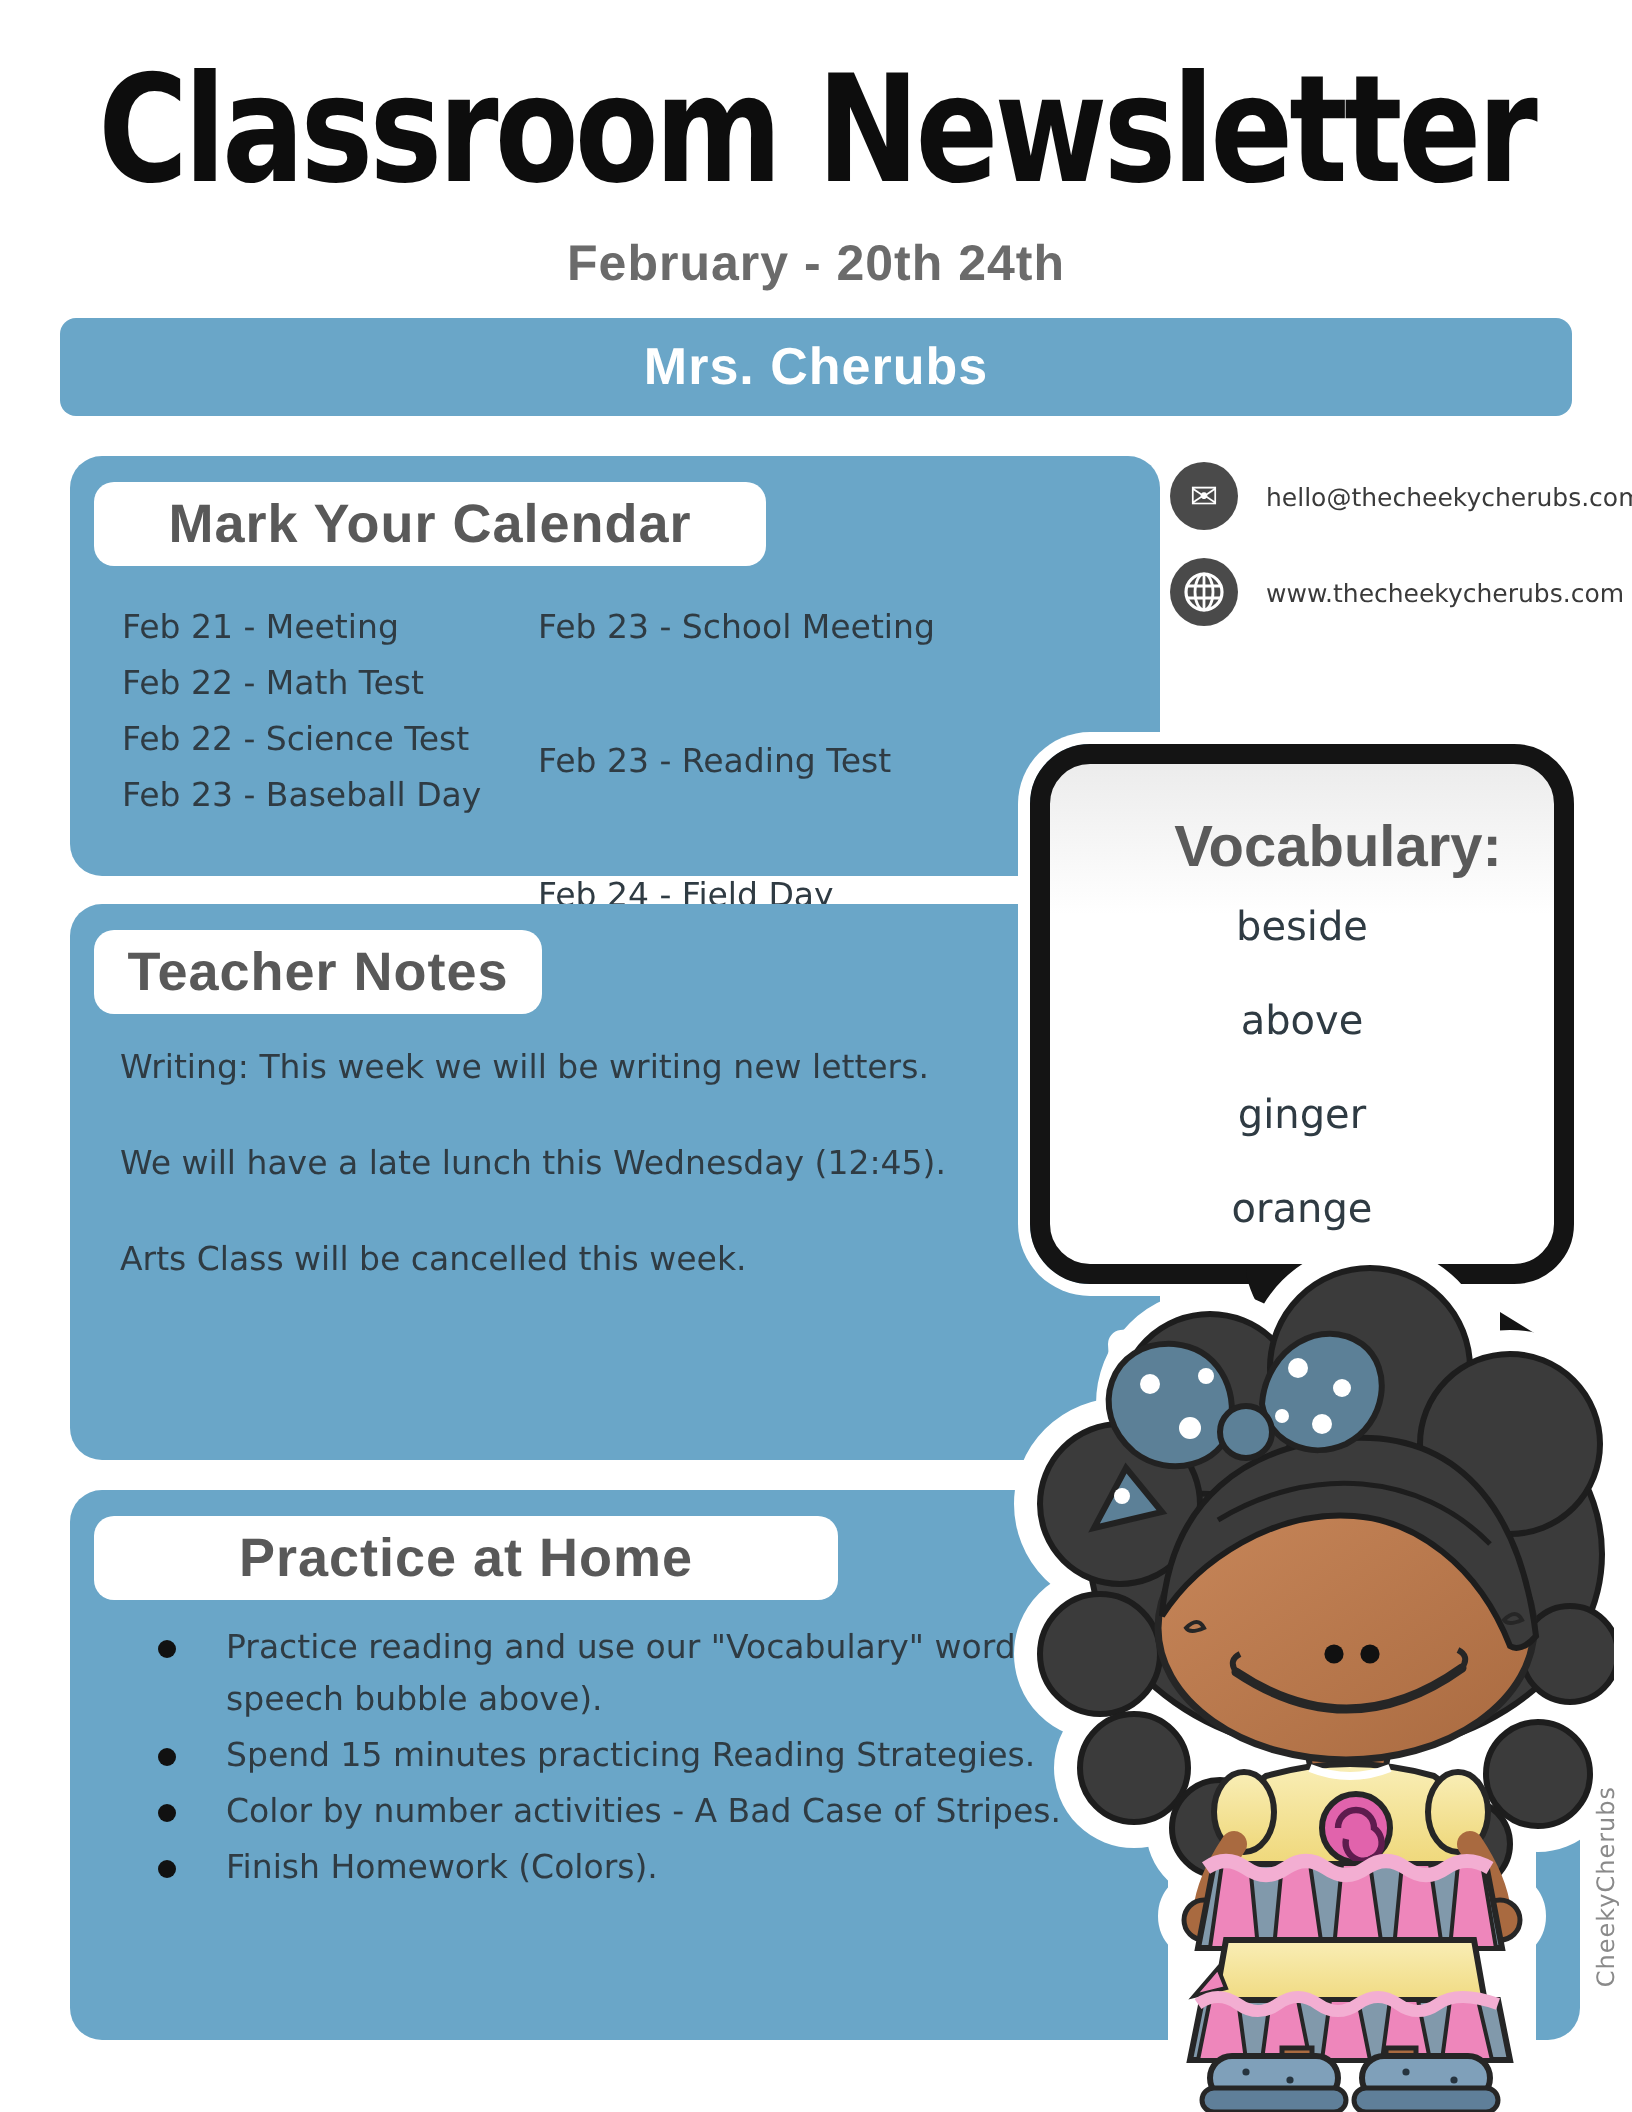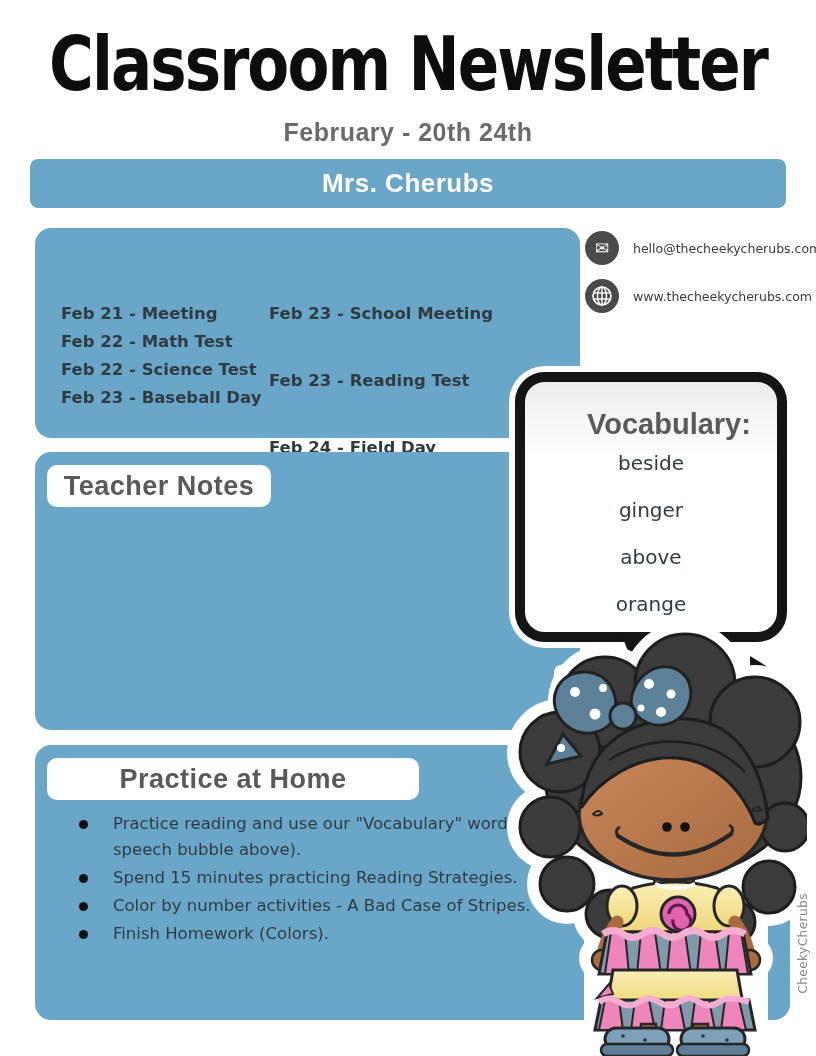--- a/index.html
+++ b/index.html
@@ -34,21 +34,21 @@
   .panel-heading{
     position:absolute;left:12px;top:13px;background:#ffffff;border-radius:10px;
     height:42px;display:flex;align-items:center;justify-content:center;
     color:#595959;font-size:27px;font-weight:700;letter-spacing:0.5px;
   }
   .ph-calendar{width:336px;}
   .ph-notes{width:224px;}
   .ph-practice{width:372px;}
 
   
-  .cal-cols{position:absolute;left:26px;top:76px;width:500px;display:flex;font-weight:bold;}
+  .cal-cols{position:absolute;left:26px;top:76px;width:500px;display:flex;}
   .cal-col{width:208px;display:flex;flex-direction:column;gap:9px;}
   .cal-col.right{width:280px;gap:48px;}
   .cal-item{font-size:16.5px;white-space:nowrap;}
 
   
   .notes-body{position:absolute;left:25px;top:72px;width:500px;display:flex;flex-direction:column;gap:29px;}
   .note-line{font-size:16.5px;}
 
   
   .practice-list{position:absolute;left:40px;top:66px;width:490px;margin:0;padding:0;list-style:none;}
@@ -93,20 +93,21 @@
 </head>
 <body>
 
 <div class="page-title">Classroom Newsletter</div>
 <div class="page-subtitle">February - 20th 24th</div>
 <div class="teacher-banner">
   <span>Mrs. Cherubs</span>
 </div>
 
 <div class="panel panel-calendar">
+  <div class="panel-heading ph-calendar">Mark Your Calendar</div>
   <div class="cal-cols">
     <div class="cal-col">
       <div class="cal-item hand">Feb 21 - Meeting</div>
       <div class="cal-item hand">Feb 22 - Math Test</div>
       <div class="cal-item hand">Feb 22 - Science Test</div>
       <div class="cal-item hand">Feb 23 - Baseball Day</div>
     </div>
     <div class="cal-col right">
       <div class="cal-item hand">Feb 23 - School Meeting</div>
       <div class="cal-item hand">Feb 23 - Reading Test</div>
@@ -130,38 +131,43 @@
         <line x1="2" y1="14" x2="20" y2="14" stroke="#fff" stroke-width="1.4"></line>
         <line x1="11" y1="2" x2="11" y2="20" stroke="#fff" stroke-width="1.4"></line>
       </svg>
     </div>
     <div class="contact-text hand">www.thecheekycherubs.com</div>
   </div>
 </div>
 
 <div class="panel panel-notes">
   <div class="panel-heading ph-notes">Teacher Notes</div>
+  <div class="notes-body">
+    <div class="note-line hand">Writing: This week we will be writing new letters.</div>
+    <div class="note-line hand">We will have a late lunch this Wednesday (12:45).</div>
+    <div class="note-line hand">Arts Class will be cancelled this week.</div>
+  </div>
 </div>
 
 <div class="panel panel-practice">
   <div class="panel-heading ph-practice">Practice at Home</div>
   <ul class="practice-list">
     <li class="hand">Practice reading and use our "Vocabulary" words (see speech bubble above).</li>
     <li class="hand">Spend 15 minutes practicing Reading Strategies.</li>
     <li class="hand">Color by number activities - A Bad Case of Stripes.</li>
     <li class="hand">Finish Homework (Colors).</li>
   </ul>
 </div>
 
 <div class="bubble">
   <div class="bubble-heading">Vocabulary:</div>
   <div class="bubble-words">
     <span class="hand">beside</span>
+    <span class="hand">above</span>
     <span class="hand">ginger</span>
-    <span class="hand">above</span>
     <span class="hand">orange</span>
   </div>
 </div>
 
 <svg class="bubble-tail" width="175" height="72" viewBox="0 0 175 72">
   <path d="M 22 2 C 30 36 74 54 150 44" stroke="#141414" stroke-width="18" fill="none" stroke-linecap="round"></path>
   <path d="M 48 2 C 56 26 94 38 142 32" stroke="#ffffff" stroke-width="10" fill="none"></path>
   <path d="M 140 22 L 166 38 L 140 54 Z" fill="#141414"></path>
 </svg>
 

